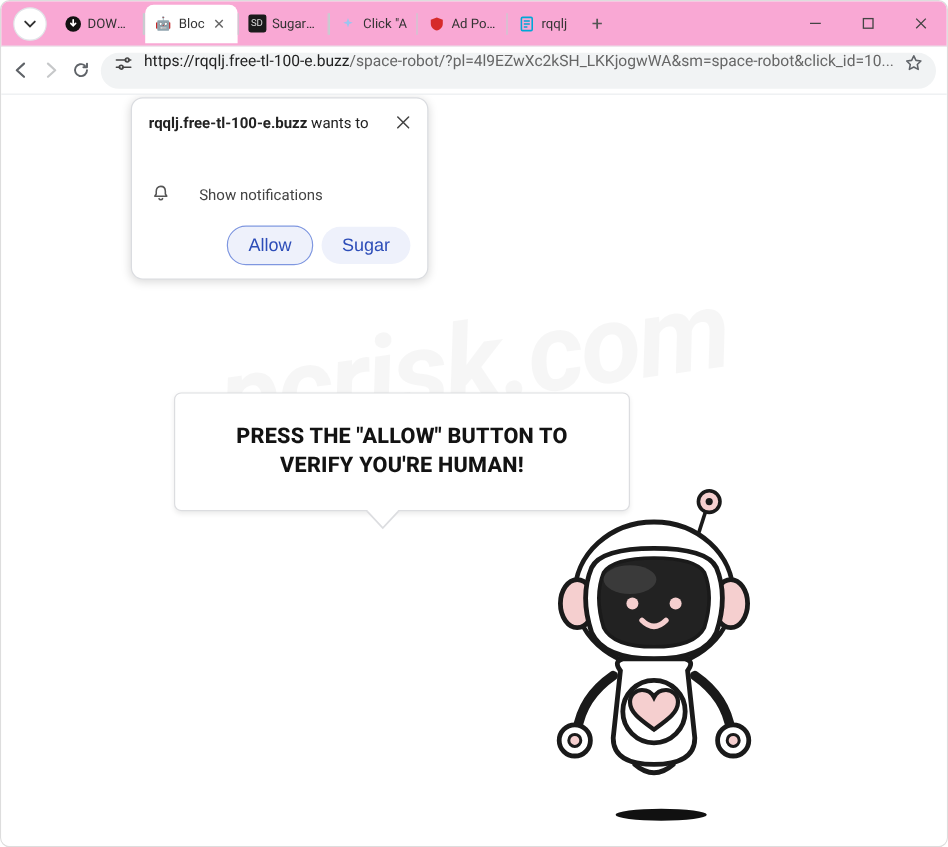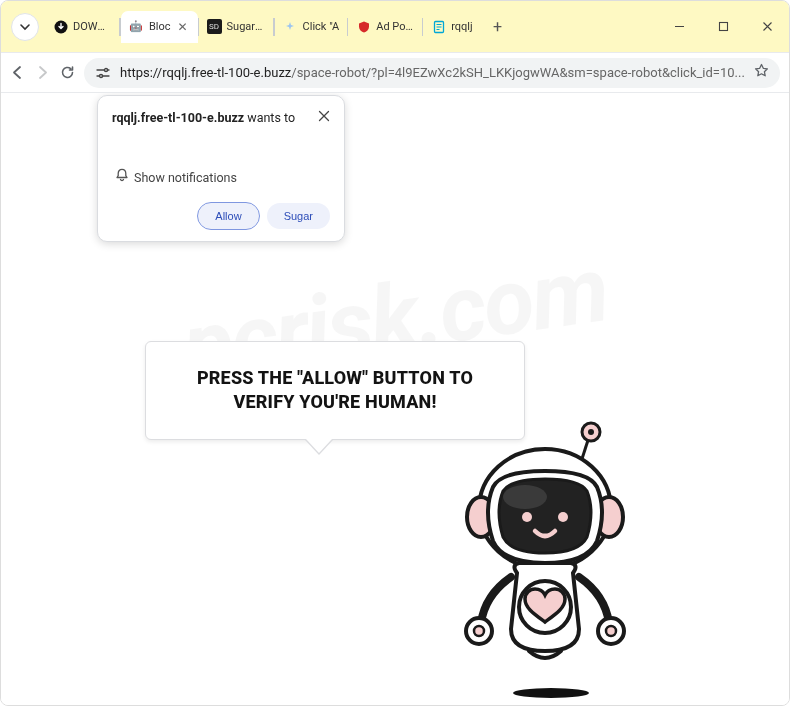--- a/index.html
+++ b/index.html
@@ -14,22 +14,22 @@
     .browser-window {
       width: 100%;
       height: 100%;
       background: #fff;
       border: 1px solid #ddd;
       border-radius: 8px;
       overflow: hidden;
       position: relative;
     }
     .title-bar {
-      height: 52px;
-      background: #fef9c3;
+      height: 38px;
+      background: #f9a8d4;
       display: flex;
       align-items: center;
       padding: 0 0 0 4px;
       border-bottom: 1px solid #e8eaed;
     }
     .profile-dropdown {
       width: 28px;
       height: 28px;
       border-radius: 50%;
       background: #fff;
@@ -135,21 +135,20 @@
       justify-content: center;
       color: #5f6368;
       border-radius: 50%;
     }
     .url-field {
       flex: 1;
       height: 30px;
       background: #f1f3f4;
       border-radius: 15px;
       display: flex;
-      align-items: center;
       padding: 0 10px;
       gap: 8px;
     }
     .site-info-icon {
       width: 18px;
       height: 18px;
       display: flex;
       align-items: center;
       justify-content: center;
       color: #444;
@@ -185,21 +184,21 @@
       font-style: italic;
       color: rgba(0,0,0,0.035);
       letter-spacing: -2px;
       white-space: nowrap;
       pointer-events: none;
       z-index: 1;
     }
     .notification-popup {
       position: absolute;
       top: 2px;
-      left: 96px;
+      left: 108px;
       width: 248px;
       background: #fff;
       border: 1px solid #dadce0;
       border-radius: 10px;
       box-shadow: 0 2px 8px rgba(0,0,0,0.15);
       padding: 14px 14px 12px 14px;
       z-index: 100;
     }
     .popup-header {
       display: flex;
@@ -214,41 +213,41 @@
     .popup-domain { font-weight: 700; }
     .popup-close {
       font-size: 14px;
       color: #444;
       cursor: pointer;
       line-height: 1;
     }
     .popup-body {
       display: flex;
       align-items: center;
-      gap: 4px;
+      gap: 24px;
       margin-bottom: 16px;
       padding-left: 2px;
       margin-top: 42px;
     }
     .bell-icon { color: #555;}
     .popup-msg {
       font-size: 12.5px;
       color: #444;
     }
     .popup-buttons {
       display: flex;
       justify-content: flex-end;
       gap: 8px;
     }
     .popup-btn {
       padding: 7px 17px;
       background: #eef1fb;
       border: none;
       border-radius: 16px;
-      font-size: 11px;
+      font-size: 15px;
       color: #2d4db8;
       cursor: pointer;
       position: relative;
     }
     .popup-btn.hover::after {
       content:"";
       position:absolute;
       inset:-1px;
       border:1px solid #7f97e0;
       border-radius:16px;

